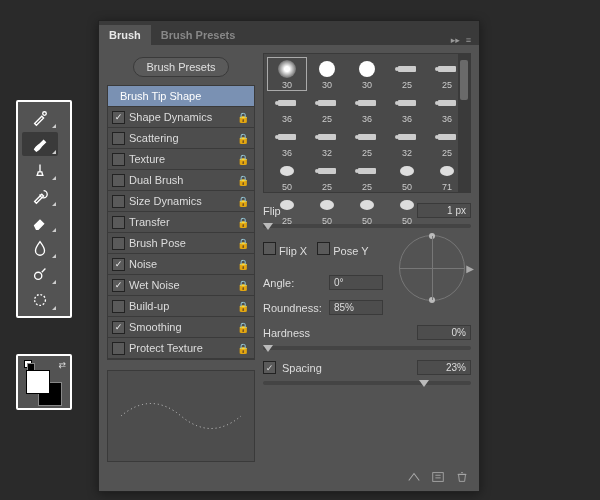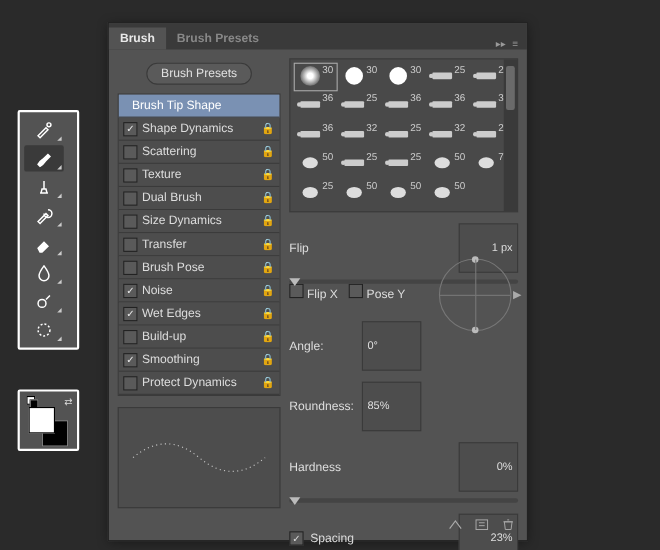--- a/index.html
+++ b/index.html
@@ -27,33 +27,33 @@
 .opt{display:flex;align-items:center;padding:2px 4px;background:#4d4d4d;border-bottom:1px solid #3a3a3a;height:16px;gap:4px}
 .opt.tip{background:#7a91b3;color:#fff}
 .opt.tip span{padding-left:8px}
 .opt .cb{width:11px;height:11px;border:1px solid #222;background:#5a5a5a;display:flex;align-items:center;justify-content:center;font-size:9px;color:#eee;flex-shrink:0}
 .opt .cb.checked::after{content:"✓"}
 .opt .lock{margin-left:auto;font-size:10px;color:#aaa}
 .preview{margin-top:10px;height:90px;border:1px solid #3a3a3a;background:#4d4d4d;display:flex;align-items:center;justify-content:center}
 .preview svg{width:130px;height:60px}
 .right{flex:1}
 .brushgrid{background:#494949;border:1px solid #3a3a3a;height:130px;padding:4px;display:grid;grid-template-columns:repeat(5,1fr);gap:2px;position:relative}
-.brushcell{display:flex;flex-direction:row;align-items:flex-start;justify-content:center;font-size:9px;color:#ccc}
+.brushcell{display:flex;flex-direction:column;align-items:center;justify-content:center;font-size:9px;color:#ccc}
 .brushcell .dot{width:22px;height:22px;display:flex;align-items:center;justify-content:center}
 .brushcell.sel{outline:1px solid #aaa}
 .brushgrid .sbar{position:absolute;right:0;top:0;bottom:0;width:12px;background:#3a3a3a}
 .brushgrid .sbar .thumb{position:absolute;left:2px;right:2px;top:6px;height:40px;background:#6a6a6a;border-radius:2px}
 .row{display:flex;align-items:center;margin-top:10px;gap:6px}
 .row .lab{flex:0 0 auto}
-.row .val{margin-left:auto;width:44px;background:#4d4d4d;border:1px solid #3a3a3a;padding:16px 4px;text-align:right;font-size:10px}
+.row .val{margin-left:auto;width:44px;background:#4d4d4d;border:1px solid #3a3a3a;padding:1px 4px;text-align:right;font-size:10px}
 .slider{height:4px;background:#444;margin-top:6px;position:relative;border-radius:2px}
 .slider .knob{position:absolute;width:0;height:0;border-left:5px solid transparent;border-right:5px solid transparent;border-top:7px solid #bbb;top:-1px}
 .k-left .knob{left:0}
 .k-75 .knob{left:75%}
-.flip{display:flex;gap:10px;}
+.flip{display:flex;gap:10px;margin-top:14px}
 .dial{position:absolute;right:14px;top:214px;width:64px;height:64px;border:1px solid #777;border-radius:50%}
 .dial::before{content:"";position:absolute;left:0;right:0;top:50%;height:1px;background:#777}
 .dial::after{content:"";position:absolute;top:0;bottom:0;left:50%;width:1px;background:#777}
 .dial .h{position:absolute;width:6px;height:6px;background:#bbb;border-radius:50%;transform:translate(-50%,-50%)}
 .dial .tri{position:absolute;right:-10px;top:50%;transform:translateY(-50%);color:#aaa;font-size:10px}
 .footer{position:absolute;bottom:4px;right:10px;display:flex;gap:10px;color:#aaa;font-size:12px}
 .footer span svg{width:14px;height:14px;stroke:#aaa;fill:none}
 .cb2{width:11px;height:11px;border:1px solid #222;background:#5a5a5a;display:inline-flex;align-items:center;justify-content:center;font-size:9px}
 .cb2.checked::after{content:"✓"}
 </style>
@@ -175,36 +175,36 @@
             <span>Brush Pose</span>
             <span class="lock">🔒</span>
           </div>
         <div class="opt">
             <span class="cb checked"></span>
             <span>Noise</span>
             <span class="lock">🔒</span>
           </div>
         <div class="opt">
             <span class="cb checked"></span>
-            <span>Wet Edges</span>
+            <span>Wet Noise</span>
             <span class="lock">🔒</span>
           </div>
         <div class="opt">
             <span class="cb"></span>
             <span>Build-up</span>
             <span class="lock">🔒</span>
           </div>
         <div class="opt">
             <span class="cb checked"></span>
             <span>Smoothing</span>
             <span class="lock">🔒</span>
           </div>
         <div class="opt">
             <span class="cb"></span>
-            <span>Protect Dynamics</span>
+            <span>Protect Texture</span>
             <span class="lock">🔒</span>
           </div>
       </div>
       <div class="preview">
         <svg viewBox="0 0 130 60">
             <path d="M5 30 Q 35 5 65 30 T 125 30" stroke="#ccc" stroke-width="1" fill="none" stroke-dasharray="1 3"></path>
           </svg>
       </div>
     </div>
     <div class="right">

